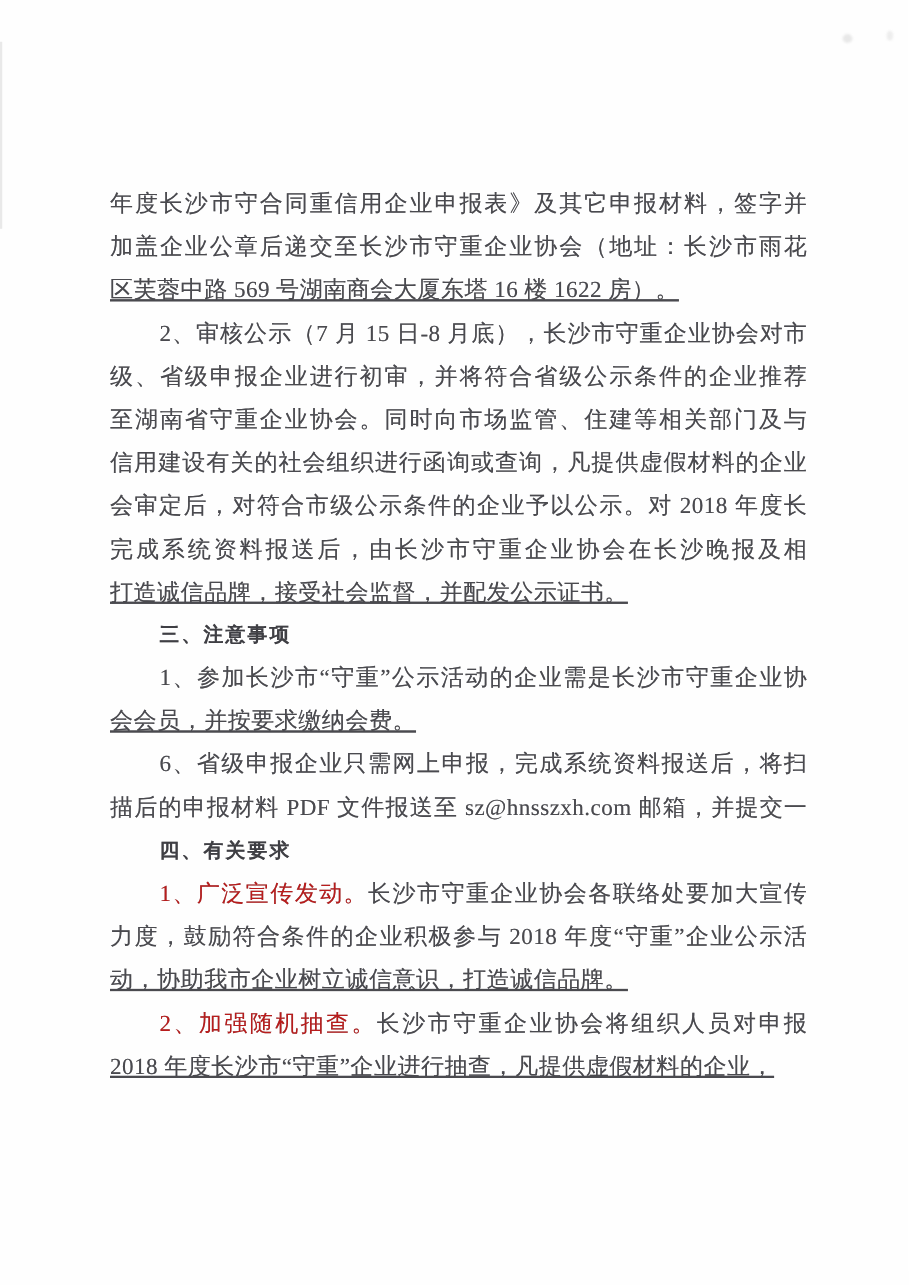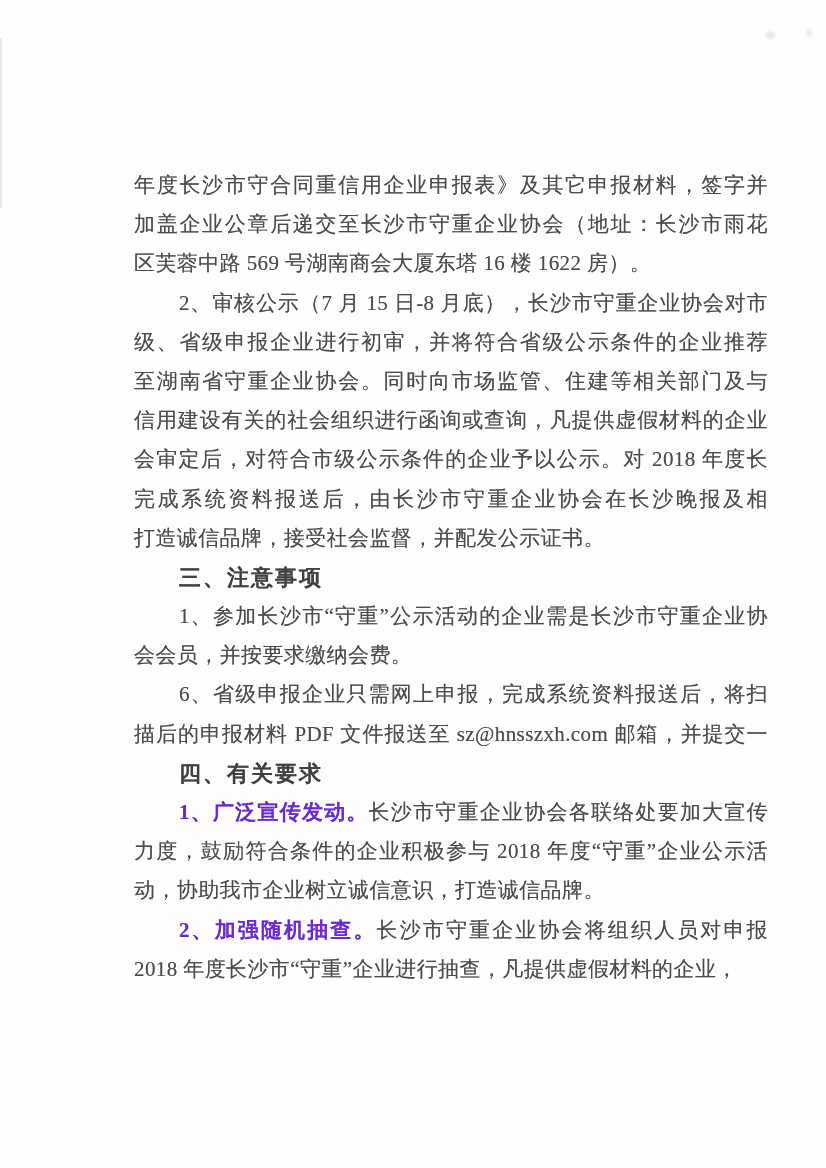--- a/index.html
+++ b/index.html
@@ -13,53 +13,53 @@
     height: 1168px;
     background: #fefefe;
     overflow: hidden;
     font-family: "Liberation Serif", "DejaVu Serif", serif;
   }
   .content {
     position: absolute;
     left: 100px;
     top: 166px;
     width: 634px;
-    margin-left: 34px;
   }
   .line {
     font-size: 21px;
     line-height: 39.2px;
     height: 39.2px;
     color: #4a4a4f;
     text-align: justify;
     text-align-last: justify;
     letter-spacing: 0.4px;
     text-shadow: 0 0 0.6px rgba(74,74,79,0.55);
     white-space: nowrap;
     overflow: visible;
   }
   .line.end {
     text-align: center;
     text-align-last: left;
+    text-decoration: underline;
   }
   .line.heading {
     text-align: left;
     text-align-last: left;
     font-family: "Liberation Sans", "DejaVu Sans", sans-serif;
     font-weight: 700;
-    font-size: 22px;
+    font-size: 18px;
     color: #3f3f44;
     letter-spacing: 2px;
   }
   .line.indent {
     padding-left: 45px;
   }
   .lead {
-    font-weight: 700;
-    color: #6d28d9;
+    font-weight: 400;
+    color: #b91c1c;
   }
   
   .smudge {
     position: absolute;
     background: #cfcfcf;
     border-radius: 50%;
     filter: blur(1.2px);
   }
   .smudge.s1 { left: 766px; top: 31px; width: 9px; height: 8px; opacity: 0.45; }
   .smudge.s2 { left: 806px; top: 28px; width: 6px; height: 9px; opacity: 0.35; }

